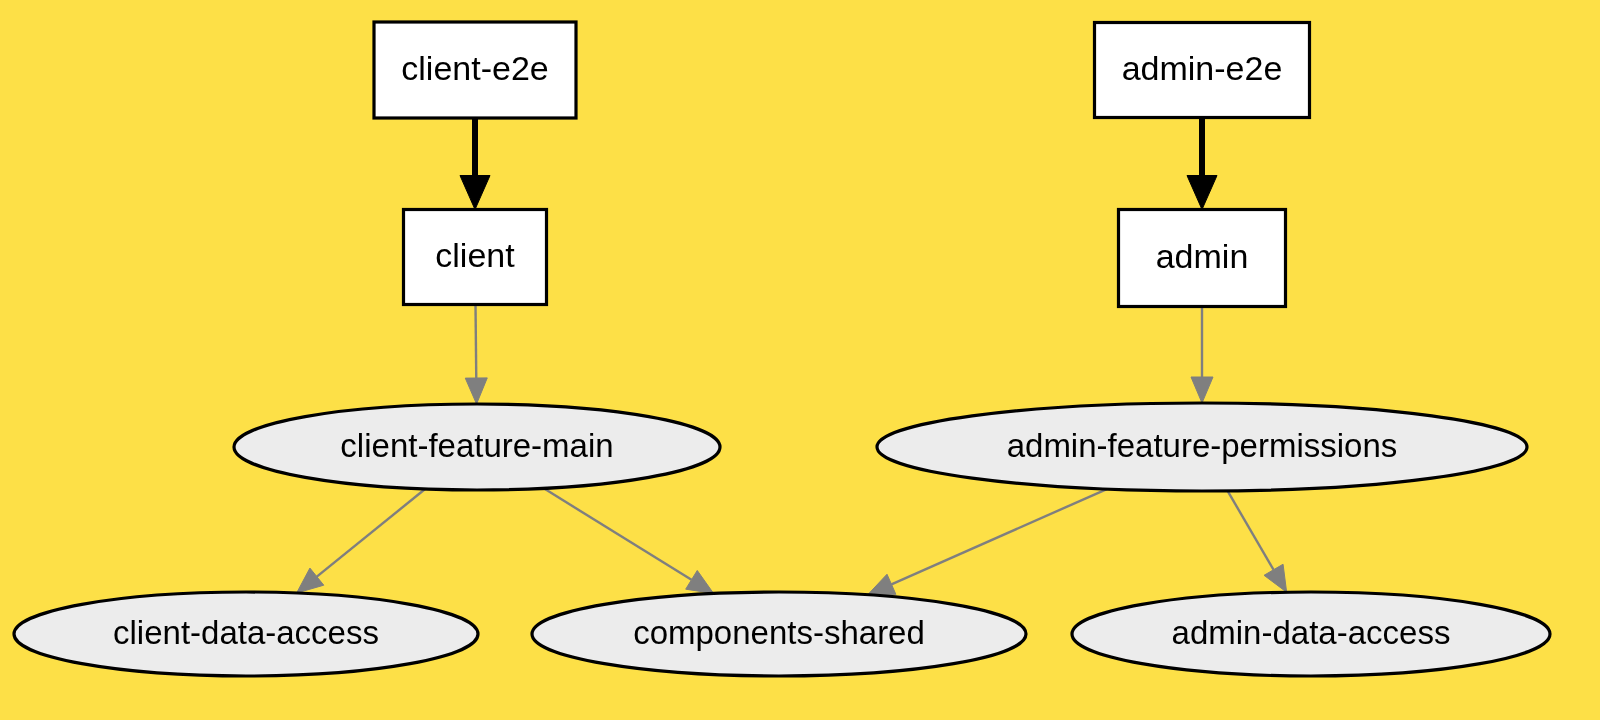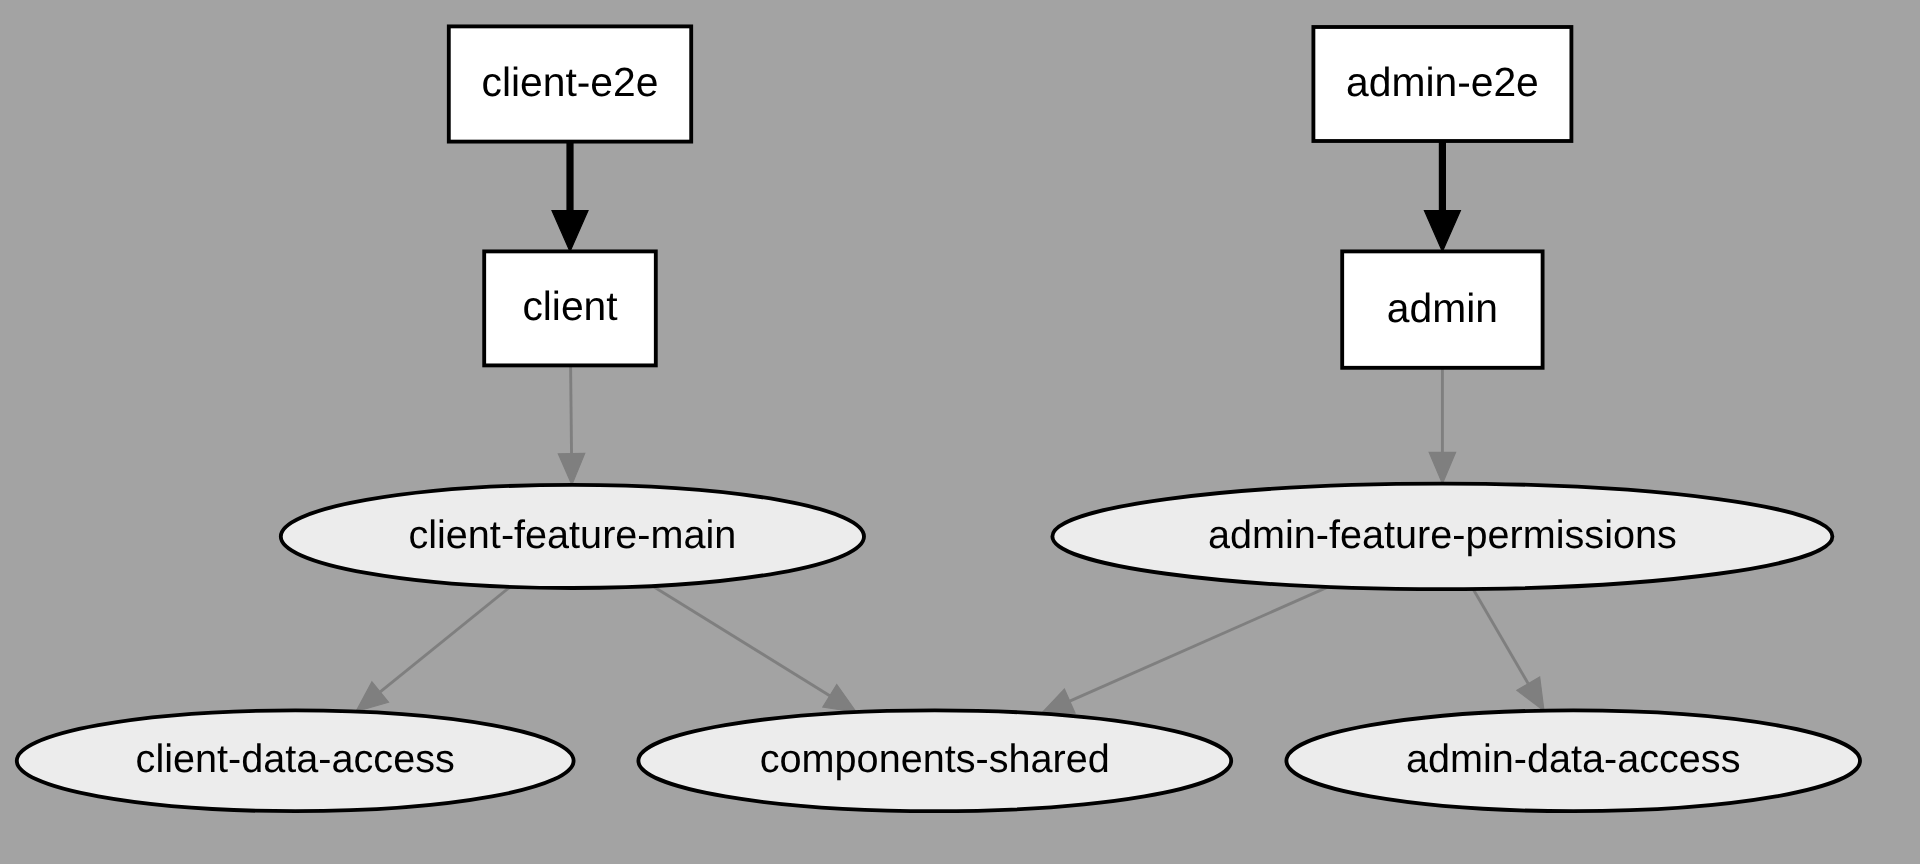--- a/index.html
+++ b/index.html
@@ -11,21 +11,21 @@
   body {
     width: 1600px;
     height: 720px;
     overflow: hidden;
     font-family: "Liberation Sans", sans-serif;
   }
   #graph-canvas {
     position: relative;
     width: 1600px;
     height: 720px;
-    background: #a3a3a3;
+    background: #fde047;
   }
   #graph-svg {
     position: absolute;
     top: 0;
     left: 0;
     width: 1600px;
     height: 720px;
     display: block;
   }
   .node-rect-shape {

